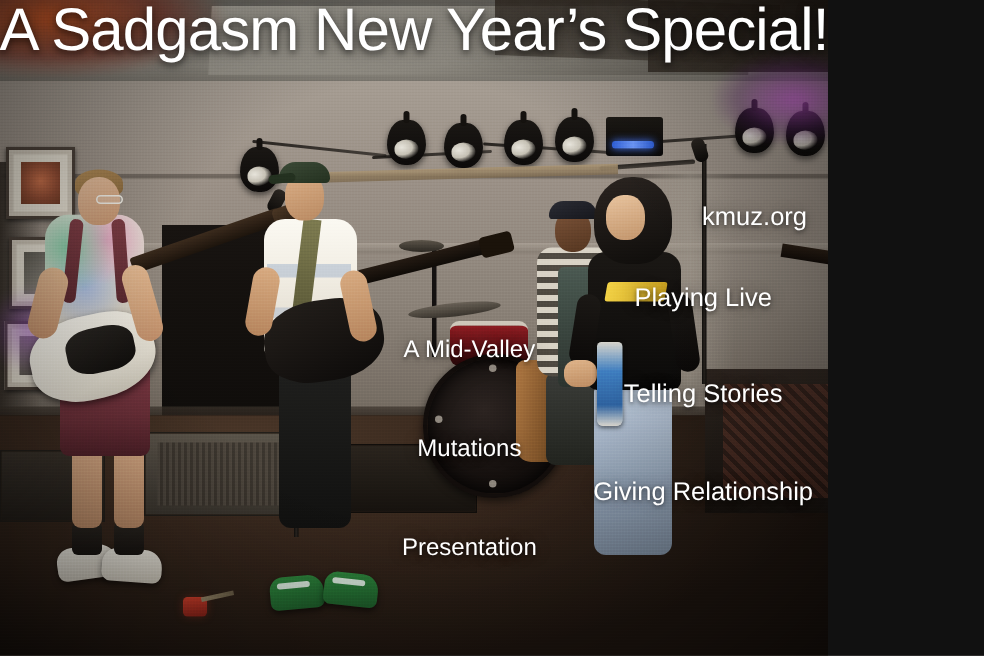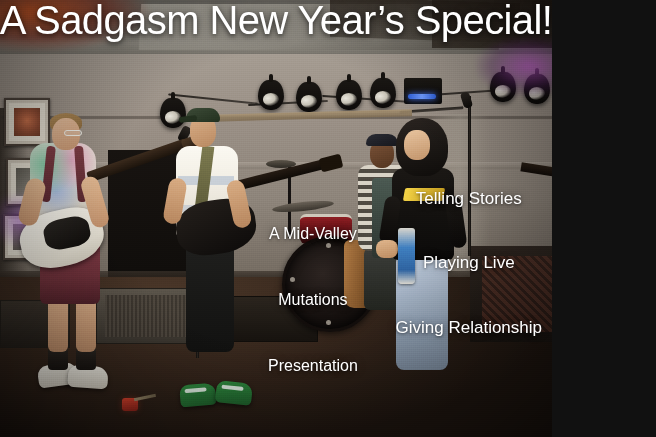--- a/index.html
+++ b/index.html
@@ -771,25 +771,26 @@
     <div class="vignette"></div>
     <div class="grain"></div>
   </div>
 
   <div class="overlay">
 
     <div class="txt title">A Sadgasm New Year’s Special!</div>
 
 
     <div class="txt station">
+      <div>kmuz.org</div>
     </div>
 
     <div class="txt info">
+      <div>Playing Live</div>
       <div>Telling Stories</div>
-      <div>Playing Live</div>
       <div>Giving Relationship</div>
     </div>
 
     <div class="txt presenter">
       <div>A Mid-Valley</div>
       <div>Mutations</div>
       <div>Presentation</div>
     </div>
 
   </div>

